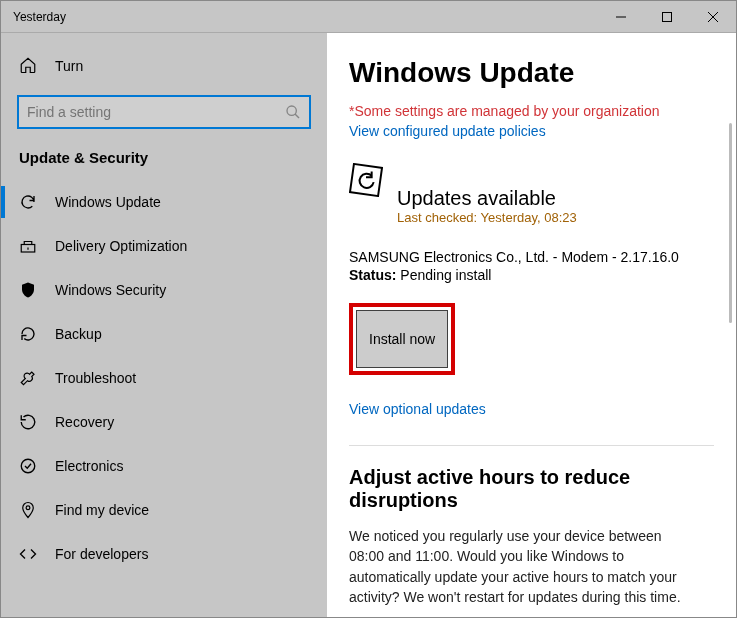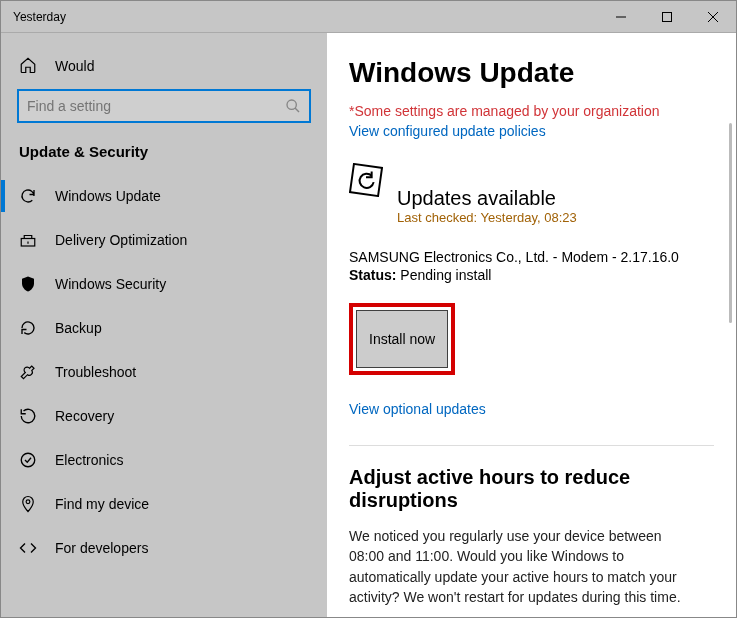--- a/index.html
+++ b/index.html
@@ -39,21 +39,21 @@
     overflow: hidden;
   }
   .home-row {
     display: flex; align-items: center;
     height: 42px;
     padding-left: 18px;
     gap: 18px;
   }
   .home-row svg { width: 18px; height: 18px; }
   .search-wrap {
-    margin: 2px 16px 14px 16px;
+    margin: 8px 16px 14px 16px;
   }
   .search-box {
     width: 100%;
     height: 34px;
     border: 2px solid #0078d4;
     background: #cfcfcf;
     display: flex; align-items: center;
     padding: 0 8px;
   }
   .search-box input {
@@ -159,21 +159,21 @@
 </div>
 
 <div class="content">
   <div class="sidebar">
     <div class="home-row">
       <span>
         <svg viewBox="0 0 24 24" fill="none" stroke="#000" stroke-width="1.6">
             <path d="M3 11l9-8 9 8v10a1 1 0 0 1-1 1h-5v-7h-6v7H4a1 1 0 0 1-1-1V11z"></path>
           </svg>
       </span>
-      <span>Would</span>
+      <span>Turn</span>
     </div>
 
     <div class="search-wrap">
       <div class="search-box">
         <input type="text" placeholder="Find a setting" style="">
         <span class="sicon">
           <svg viewBox="0 0 24 24" fill="none" stroke="#555" stroke-width="2">
               <circle cx="10" cy="10" r="7"></circle>
               <path d="M21 21l-6-6"></path>
             </svg>

